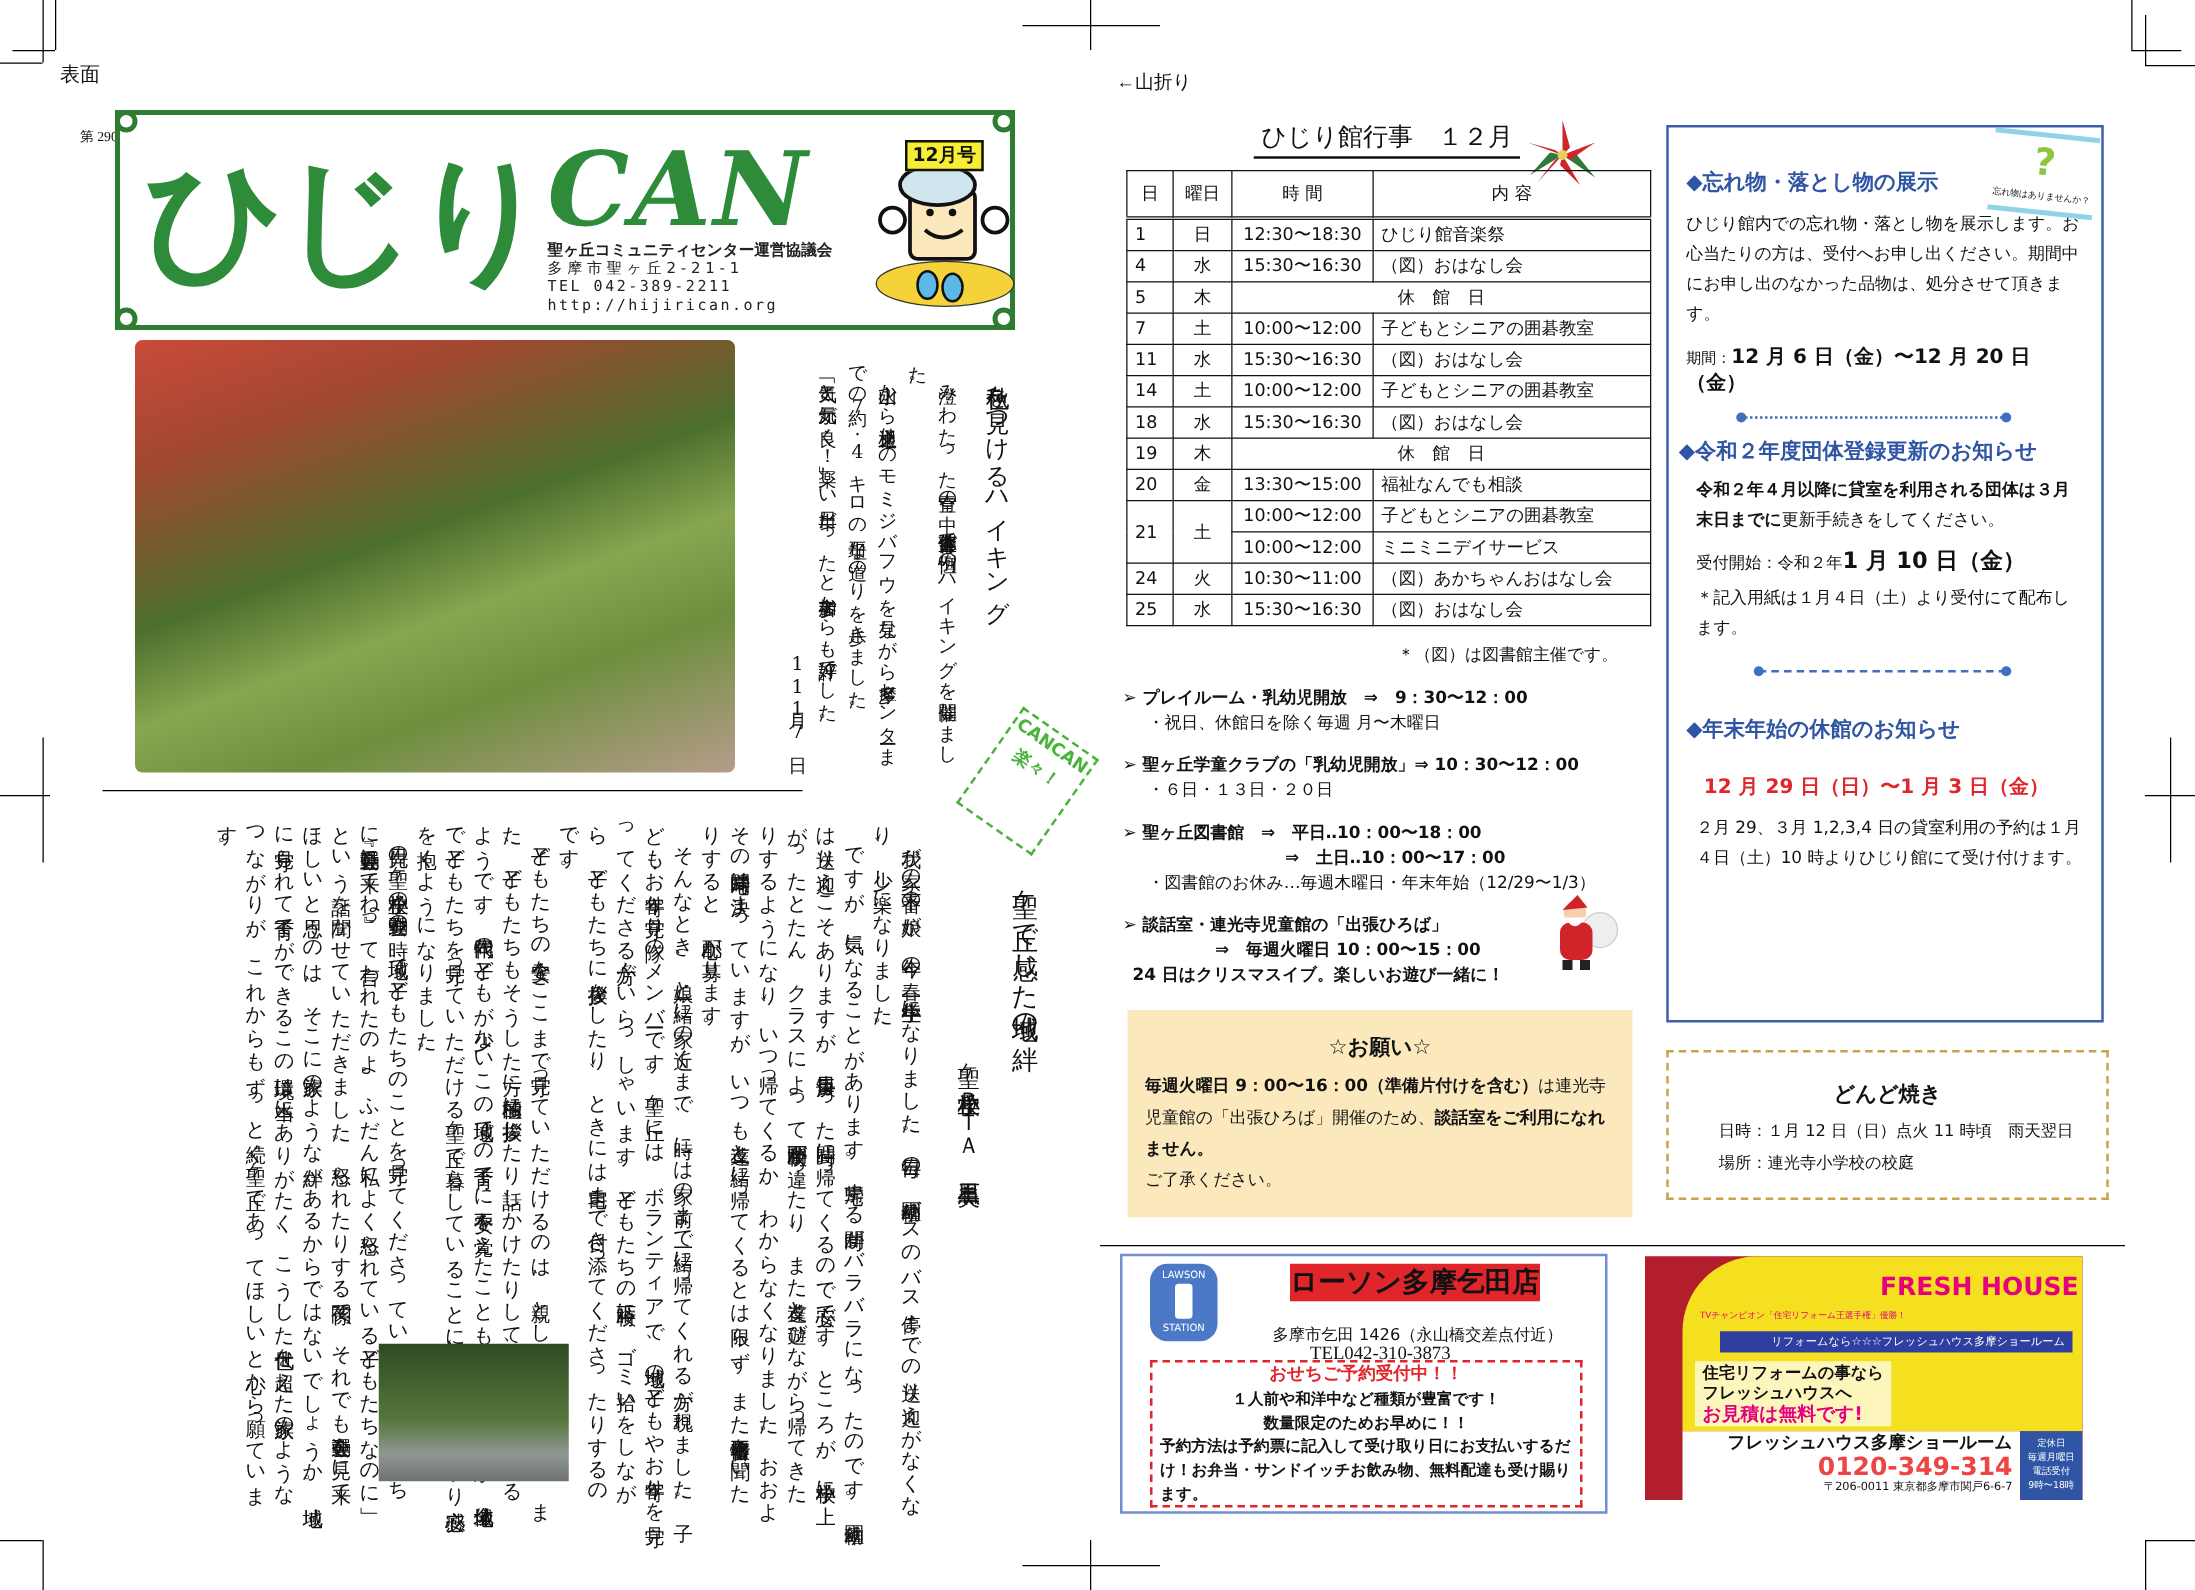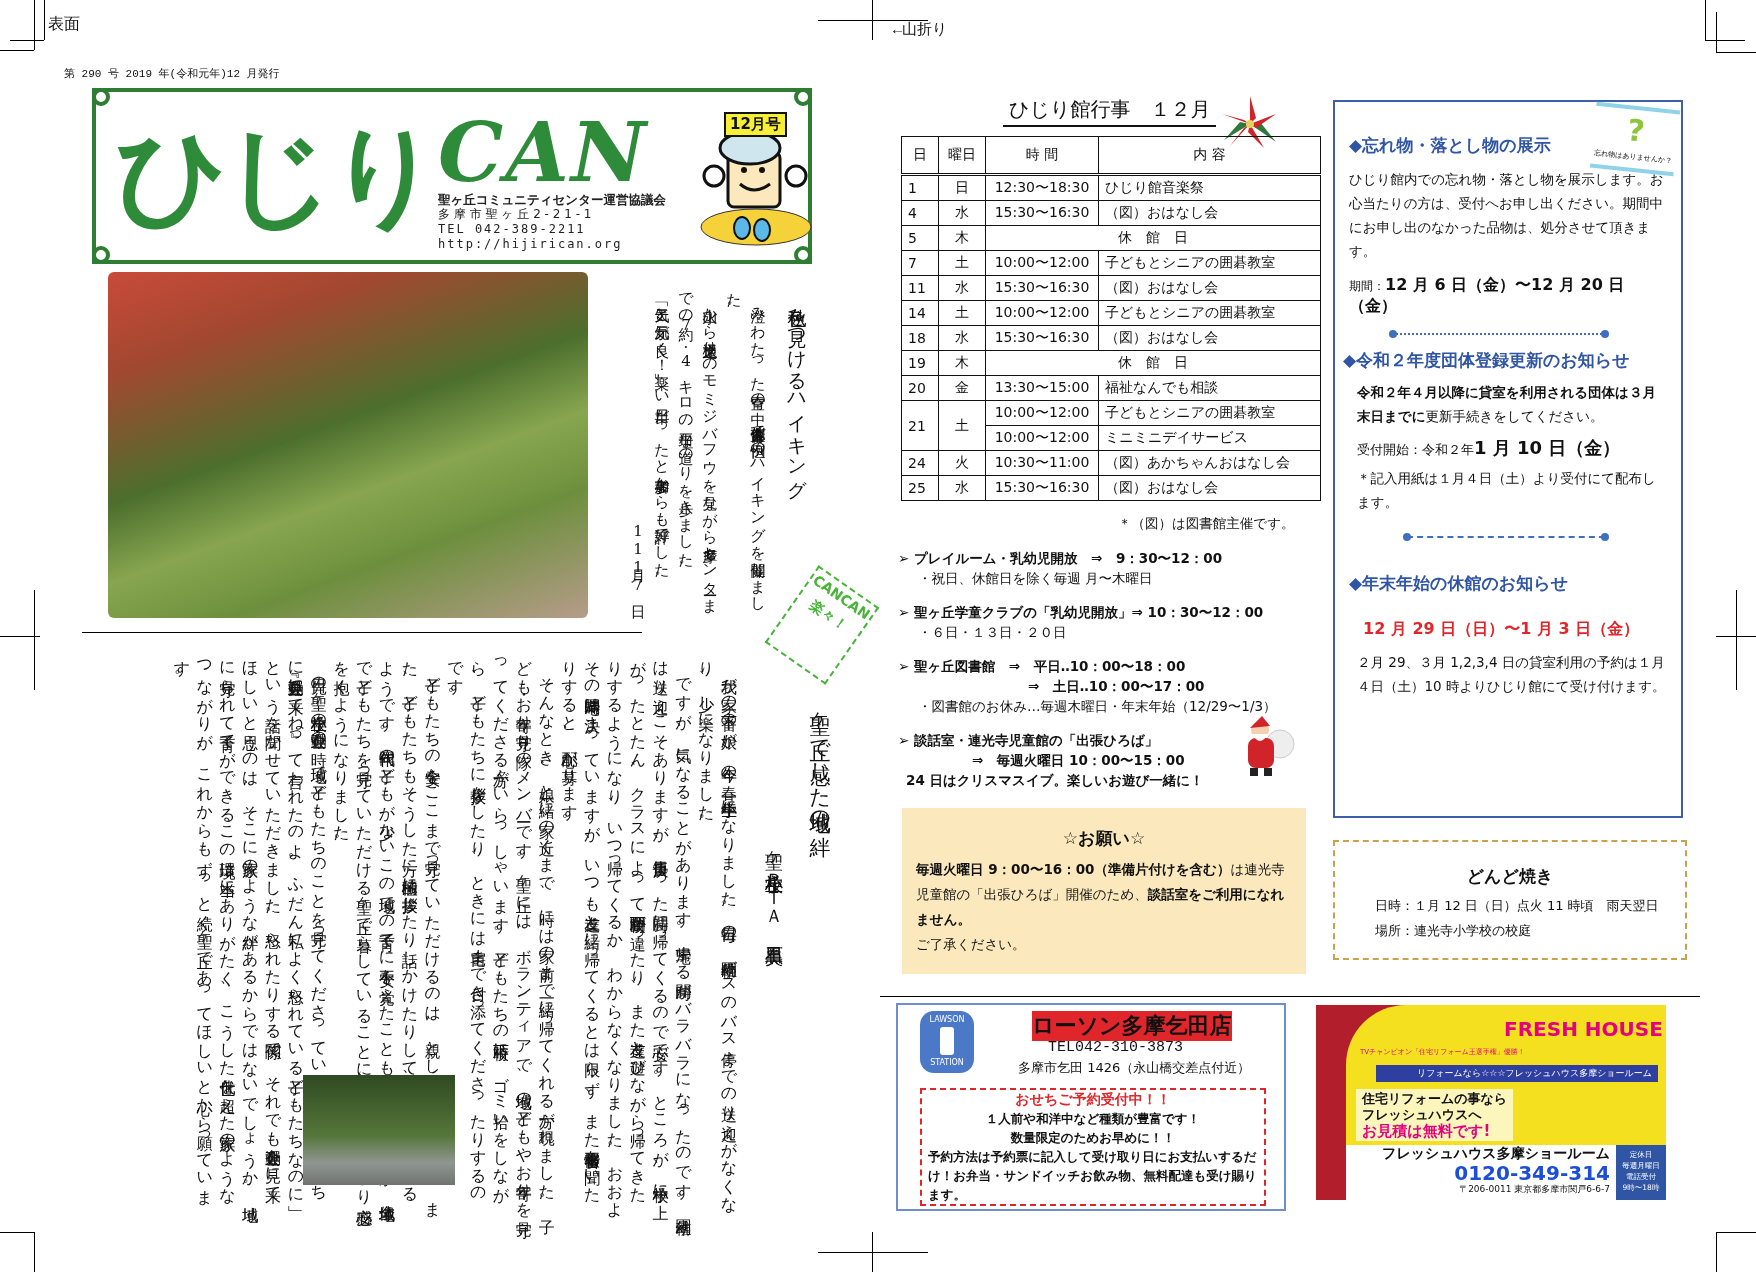--- a/index.html
+++ b/index.html
@@ -1,19 +1,19 @@
 <!DOCTYPE html>
 <html><head>
 <meta charset="utf-8">
 <style>
   html,body{margin:0;padding:0;background:#fff;}
   body{width:1756px;height:1272px;position:relative;overflow:hidden;font-family:"DejaVu Sans",sans-serif;color:#111;}
   .abs{position:absolute;}
   .crop{position:absolute;background:#000;}
-  .serif{font-family:Liberation Mono, monospace;}
+  .serif{font-family:Liberation Serif, serif;margin-top:36px;}
   
   .masthead{left:92px;top:88px;width:720px;height:176px;border:4px solid #2e7d32;box-sizing:border-box;background:#fff;}
   .mast-corner{position:absolute;width:18px;height:18px;border:4px solid #2e7d32;border-radius:50%;background:#fff;box-sizing:border-box;}
   .mast-title{position:absolute;left:20px;top:8px;font-family:"DejaVu Serif",serif;font-size:110px;color:#2e8b3a;font-weight:bold;letter-spacing:-6px;line-height:150px;}
   .mast-can{position:absolute;left:342px;top:12px;font-family:"DejaVu Serif",serif;font-style:italic;font-size:82px;color:#2e8b3a;font-weight:bold;letter-spacing:2px;}
   .mast-info{position:absolute;left:342px;top:100px;font-size:12px;line-height:15px;color:#222;}
   .mast-info .org{font-weight:bold;font-size:12.5px;}
   .mast-info .mono{font-family:"DejaVu Sans Mono",monospace;letter-spacing:2px;}
   .mascot{position:absolute;left:590px;top:20px;width:140px;height:140px;}
   
@@ -316,21 +316,21 @@
   <div class="abs" style="left:188px;top:12px;font-size:20px;font-weight:bold;color:#e4007f;">FRESH HOUSE</div>
   <div class="abs" style="left:44px;top:42px;font-size:7px;color:#e4007f;">TVチャンピオン「住宅リフォーム王選手権」優勝！</div>
   <div class="abs" style="left:60px;top:60px;width:270px;background:#2f3fa0;color:#fff;font-size:9px;text-align:right;padding:2px 6px;">リフォームなら☆☆☆フレッシュハウス多摩ショールーム</div>
   <div class="abs" style="left:40px;top:84px;font-weight:bold;font-size:13px;line-height:16px;background:rgba(255,255,255,.7);padding:2px 6px;">
     <div>住宅リフォームの事なら</div>
     <div>フレッシュハウスへ</div>
     <div style="color:#e4007f;font-size:15px;">お見積は無料です!</div>
   </div>
   <div class="abs" style="left:30px;top:140px;width:270px;height:55px;background:#fff;text-align:right;padding-right:6px;box-sizing:border-box;">
     <div style="font-weight:bold;font-size:14px;">フレッシュハウス多摩ショールーム</div>
-    <div style="font-weight:bold;font-size:20px;color:#1d4ed8;line-height:20px;margin-left:12px;">0120-349-314</div>
+    <div style="font-weight:bold;font-size:20px;color:#ef4444;line-height:20px;margin-left:12px;">0120-349-314</div>
     <div style="font-size:9px;">〒206-0011 東京都多摩市関戸6-6-7</div>
   </div>
   <div class="abs" style="left:300px;top:140px;width:50px;height:55px;background:#2f55a4;color:#fff;font-size:7.5px;text-align:center;line-height:11px;padding-top:4px;box-sizing:border-box;">
     <div>定休日</div>
     <div>毎週月曜日</div>
     <div>電話受付</div>
     <div>9時〜18時</div>
   </div>
 </div>
 

